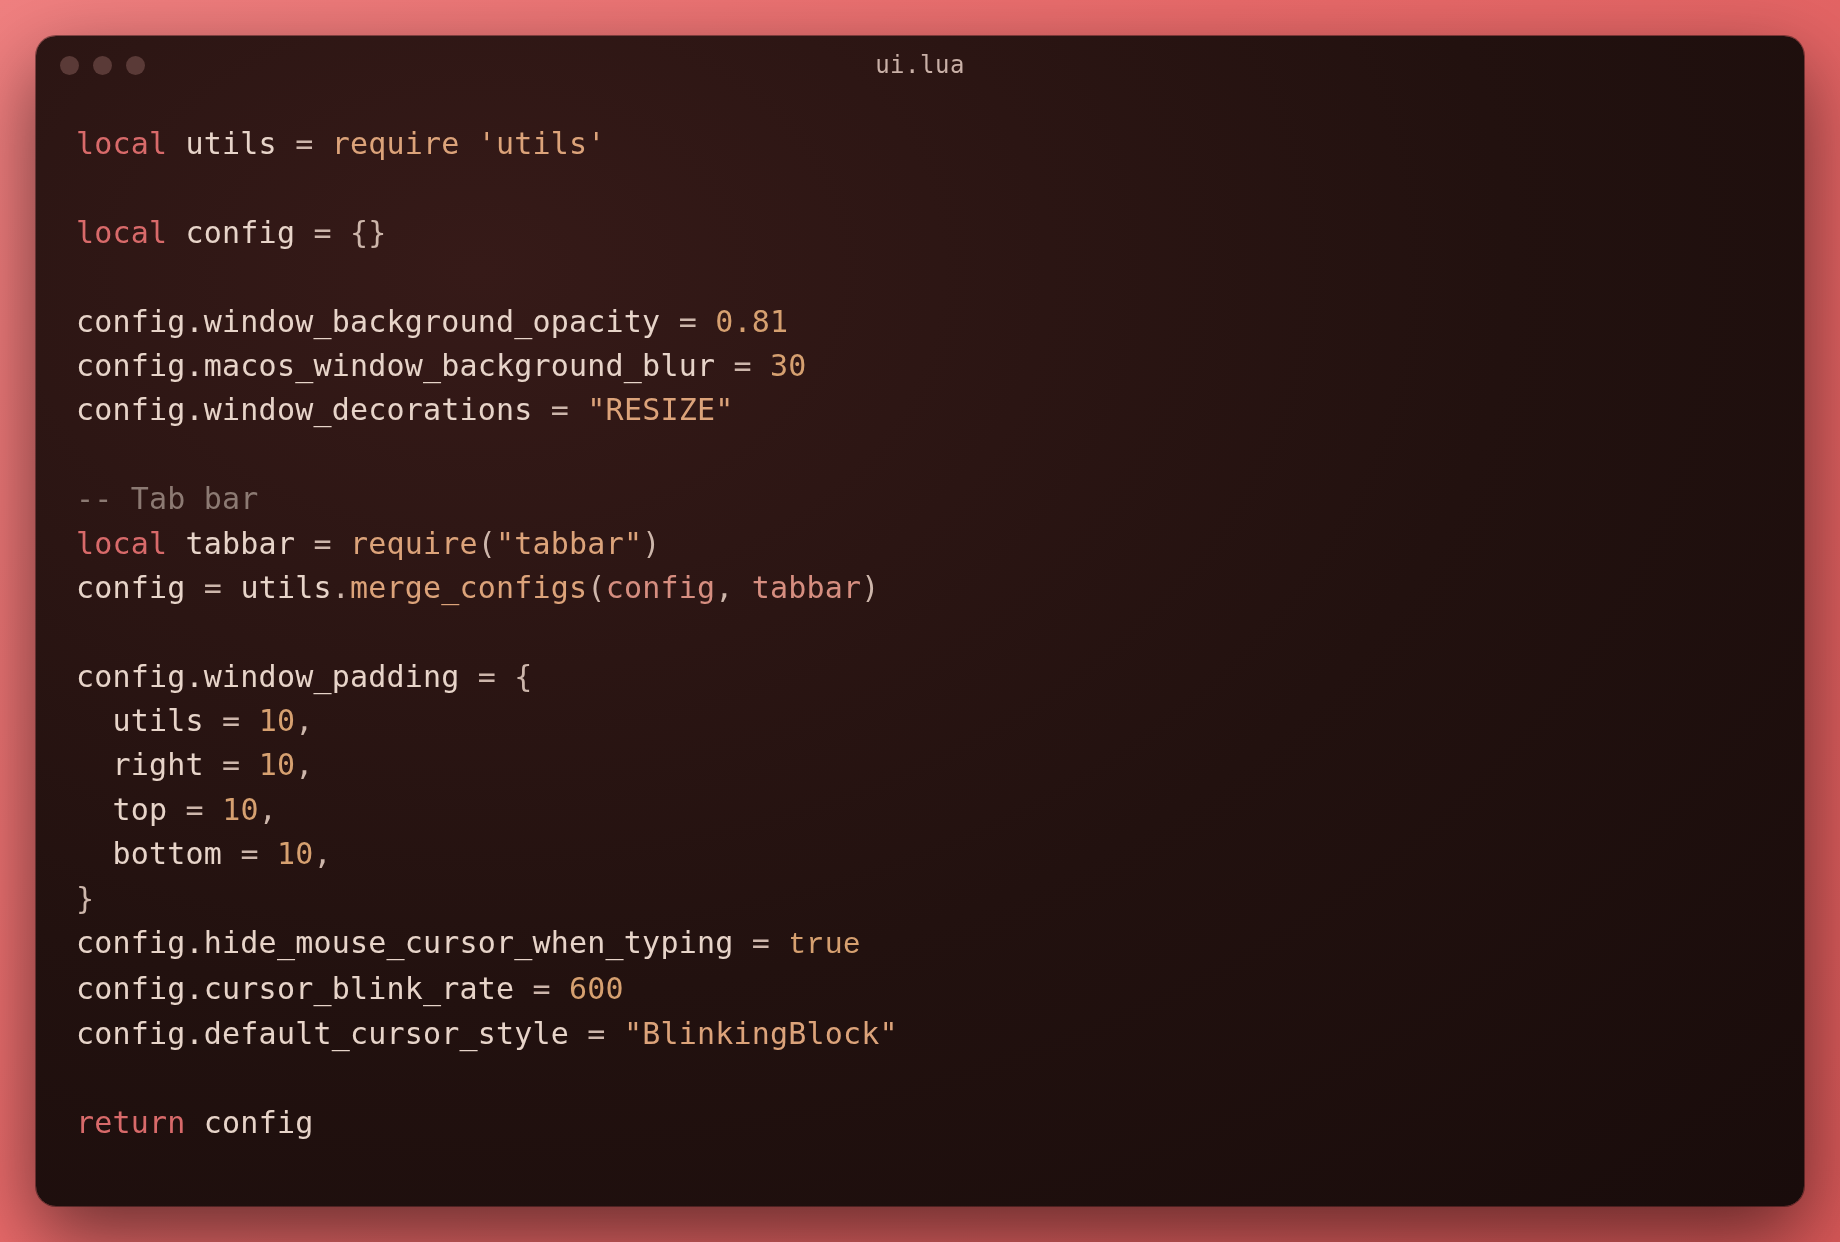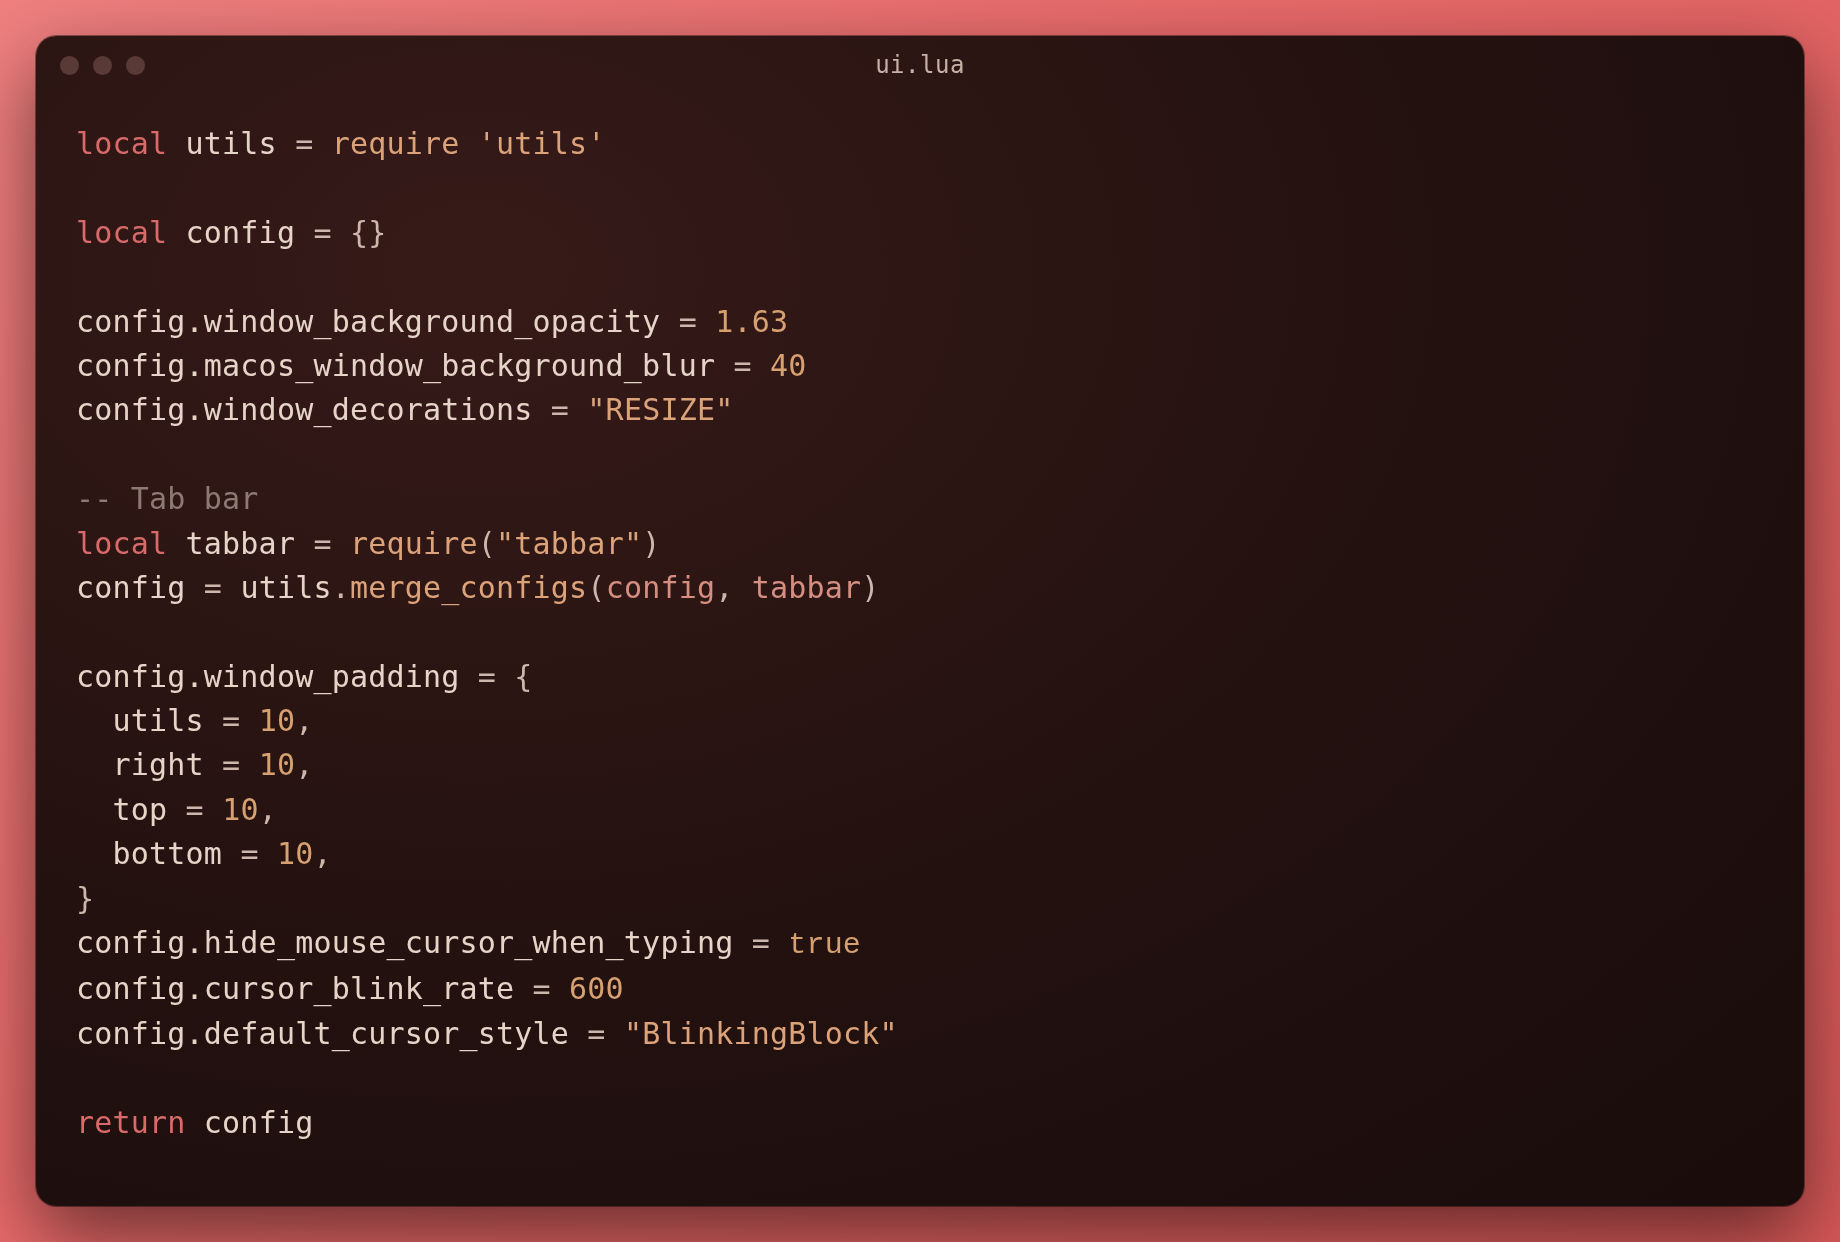--- a/index.html
+++ b/index.html
@@ -85,22 +85,22 @@
       <div class="light"></div>
       <div class="light"></div>
     </div>
     <div class="title">ui.lua</div>
   </div>
 
   <div class="editor"><span><span class="tok-kw">local</span> <span class="tok-id">utils</span> <span class="tok-op">=</span> <span class="tok-fn">require</span> <span class="tok-str">'utils'</span></span>
 
 <span><span class="tok-kw">local</span> <span class="tok-id">config</span> <span class="tok-op">=</span> <span class="tok-punc">{}</span></span>
 
-<span><span class="tok-id">config</span><span class="tok-id">.window_background_opacity</span> <span class="tok-op">=</span> <span class="tok-num">1.63</span></span>
-<span><span class="tok-id">config</span><span class="tok-id">.macos_window_background_blur</span> <span class="tok-op">=</span> <span class="tok-num">40</span></span>
+<span><span class="tok-id">config</span><span class="tok-id">.window_background_opacity</span> <span class="tok-op">=</span> <span class="tok-num">0.81</span></span>
+<span><span class="tok-id">config</span><span class="tok-id">.macos_window_background_blur</span> <span class="tok-op">=</span> <span class="tok-num">30</span></span>
 <span><span class="tok-id">config</span><span class="tok-id">.window_decorations</span> <span class="tok-op">=</span> <span class="tok-str">"RESIZE"</span></span>
 
 <span><span class="tok-cmt">-- Tab bar</span></span>
 <span><span class="tok-kw">local</span> <span class="tok-id">tabbar</span> <span class="tok-op">=</span> <span class="tok-fn">require</span><span class="tok-punc">(</span><span class="tok-str">"tabbar"</span><span class="tok-punc">)</span></span>
 <span><span class="tok-id">config</span> <span class="tok-op">=</span> <span class="tok-id">utils</span><span class="tok-punc">.</span><span class="tok-fn">merge_configs</span><span class="tok-punc">(</span><span class="tok-param">config</span><span class="tok-punc">,</span> <span class="tok-param">tabbar</span><span class="tok-punc">)</span></span>
 
 <span><span class="tok-id">config</span><span class="tok-id">.window_padding</span> <span class="tok-op">=</span> <span class="tok-punc">{</span></span>
 <span><span>  </span><span class="tok-id">utils</span> <span class="tok-op">=</span> <span class="tok-num">10</span><span class="tok-punc">,</span></span>
 <span><span>  </span><span class="tok-id">right</span> <span class="tok-op">=</span> <span class="tok-num">10</span><span class="tok-punc">,</span></span>
 <span><span>  </span><span class="tok-id">top</span> <span class="tok-op">=</span> <span class="tok-num">10</span><span class="tok-punc">,</span></span>

